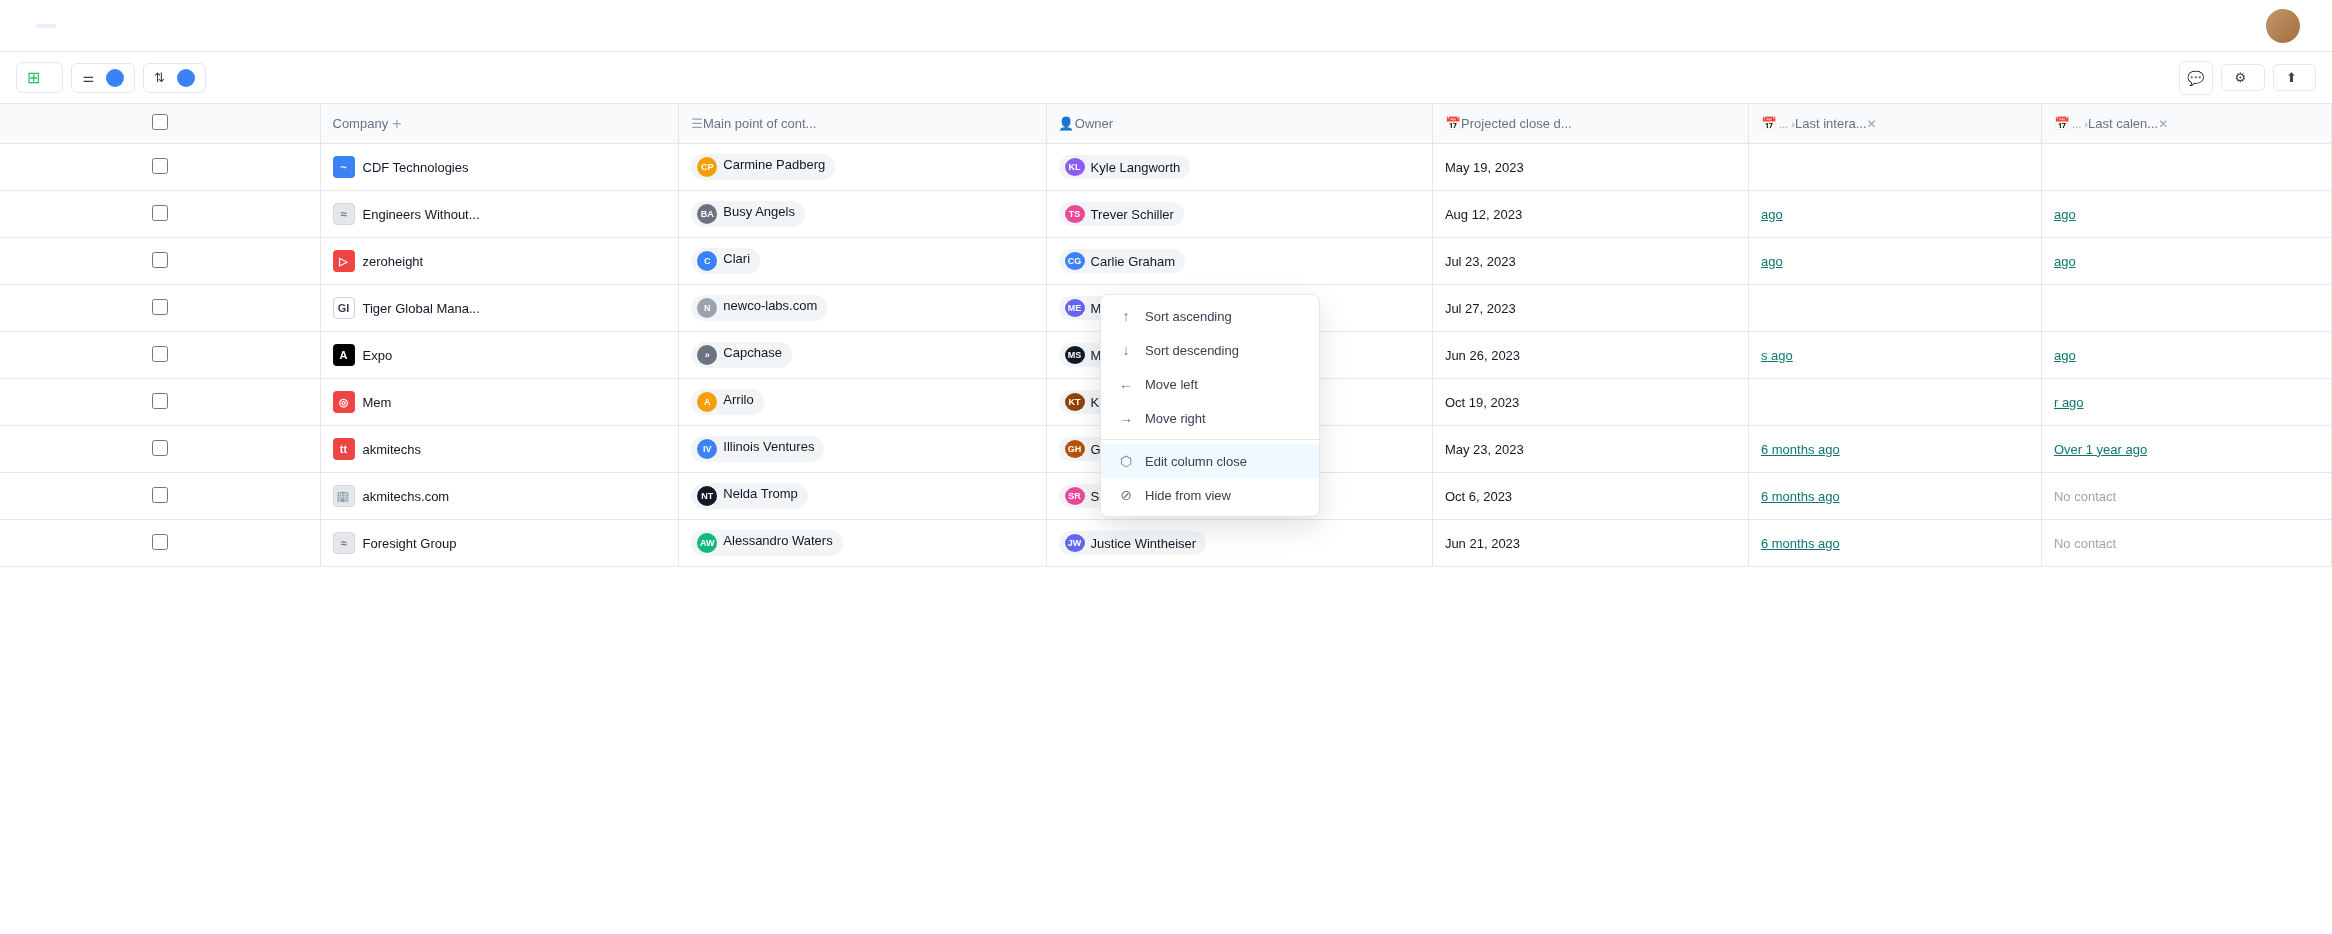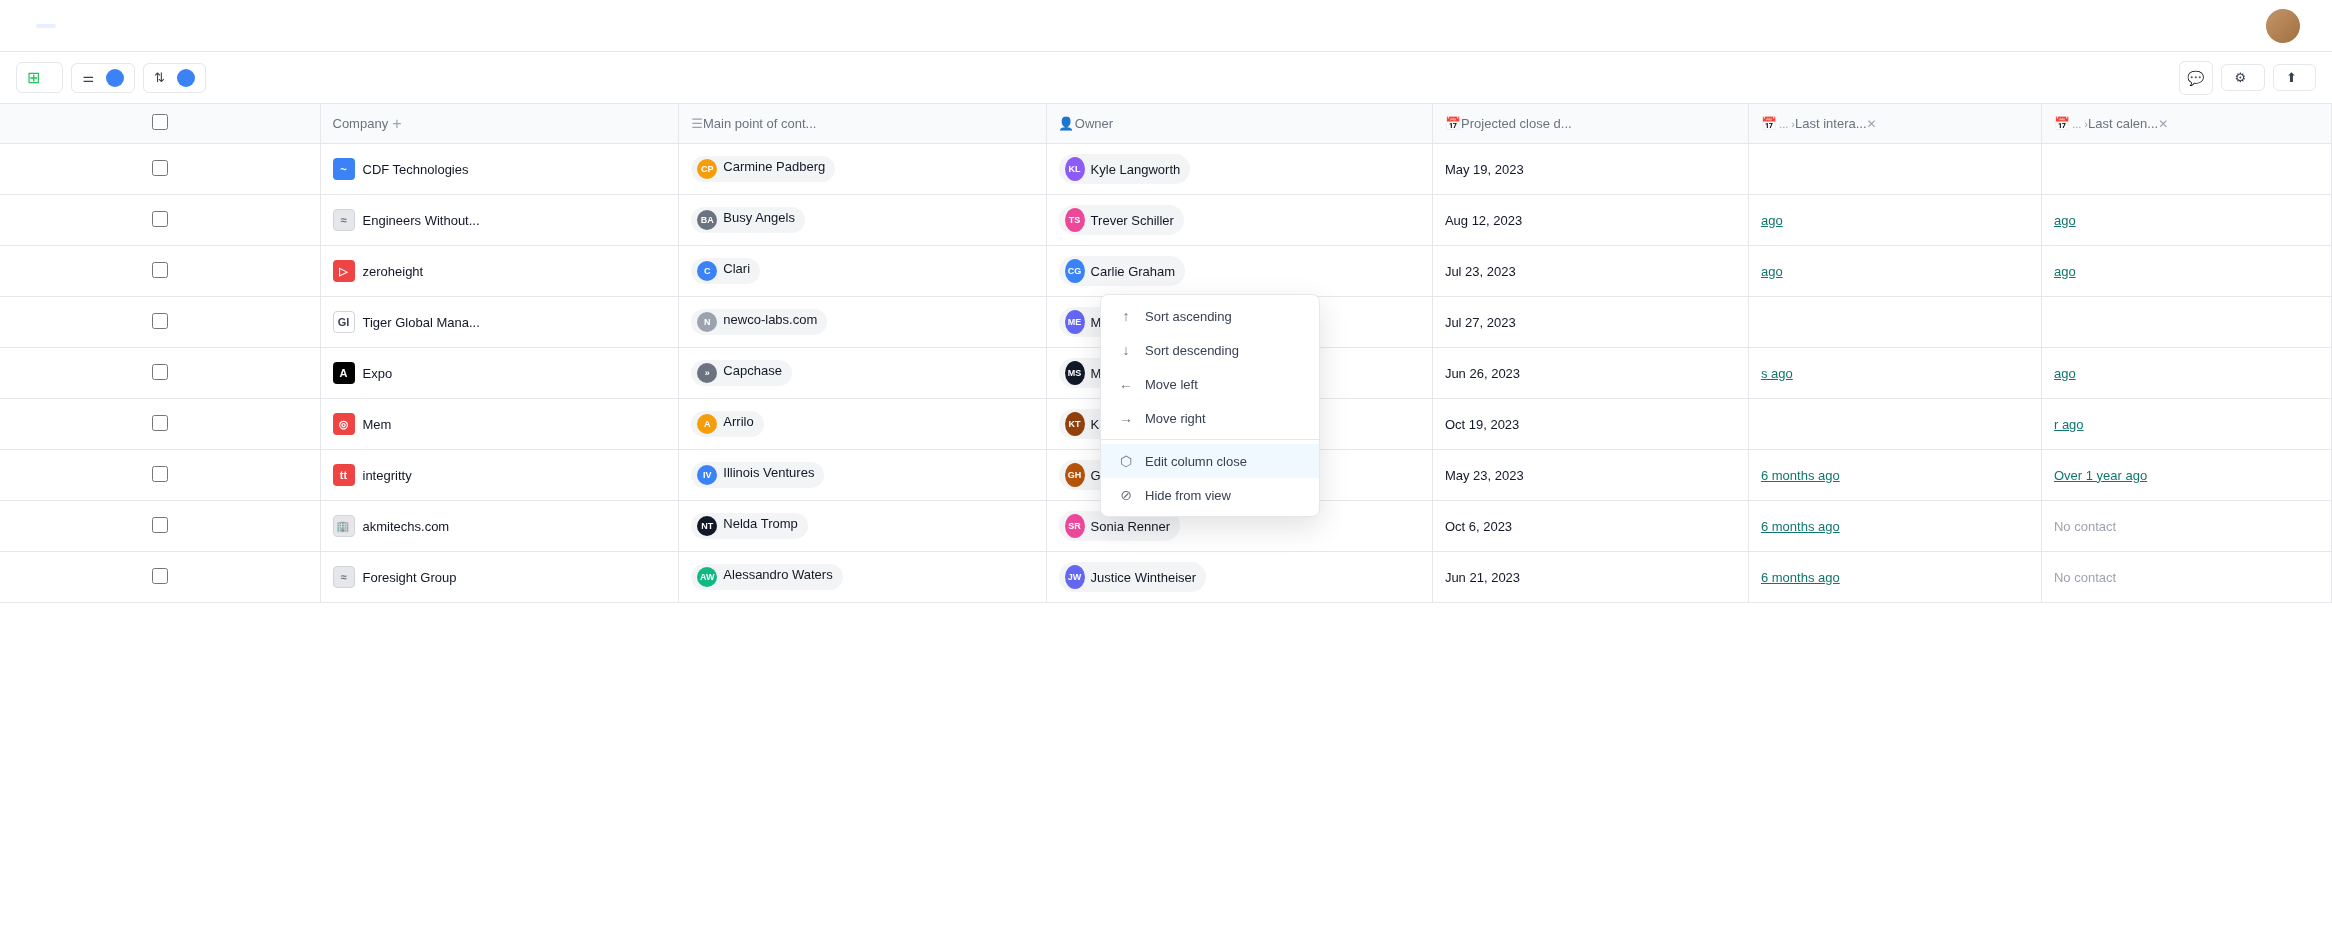--- a/index.html
+++ b/index.html
@@ -90,21 +90,21 @@
       width: 20px; height: 20px; border-radius: 50%;
       display: flex; align-items: center; justify-content: center;
       font-size: 9px; font-weight: 600; color: #fff; flex-shrink: 0;
     }
     .owner-chip {
       display: inline-flex; align-items: center; gap: 6px;
       background: #f3f4f6; border-radius: 20px; padding: 3px 10px 3px 6px;
       font-size: 13px;
     }
     .owner-avatar {
-      width: 20px; height: 24px; border-radius: 50%;
+      width: 20px; height: 18px; border-radius: 50%;
       display: flex; align-items: center; justify-content: center;
       font-size: 9px; font-weight: 600; color: #fff; flex-shrink: 0;
       overflow: hidden;
     }
     .time-ago { color: #0f766e; text-decoration: underline; }
     .no-contact { color: #9ca3af; }
 
     
     .col-header-content { display: flex; align-items: center; gap: 0; }
     .col-icon { color: #9ca3af; font-size: 13px; }
@@ -425,21 +425,21 @@
       <span class="time-ago">r ago</span>
     </td>
   </tr>
         <tr>
     <td class="col-check">
       <input type="checkbox" class="row-check" style="">
     </td>
     <td>
       <div class="company-cell">
         <div class="company-icon" style="background:#ef4444; color:#fff; border: none;">tt</div>
-        <span>integritty</span>
+        <span>akmitechs</span>
       </div>
     </td>
     <td>
       <div class="contact-chip">
         <div class="contact-avatar" style="background:#3b82f6;">IV</div>
         <span>Illinois Ventures</span>
       </div>
     </td>
     <td>
       <div class="owner-chip">

